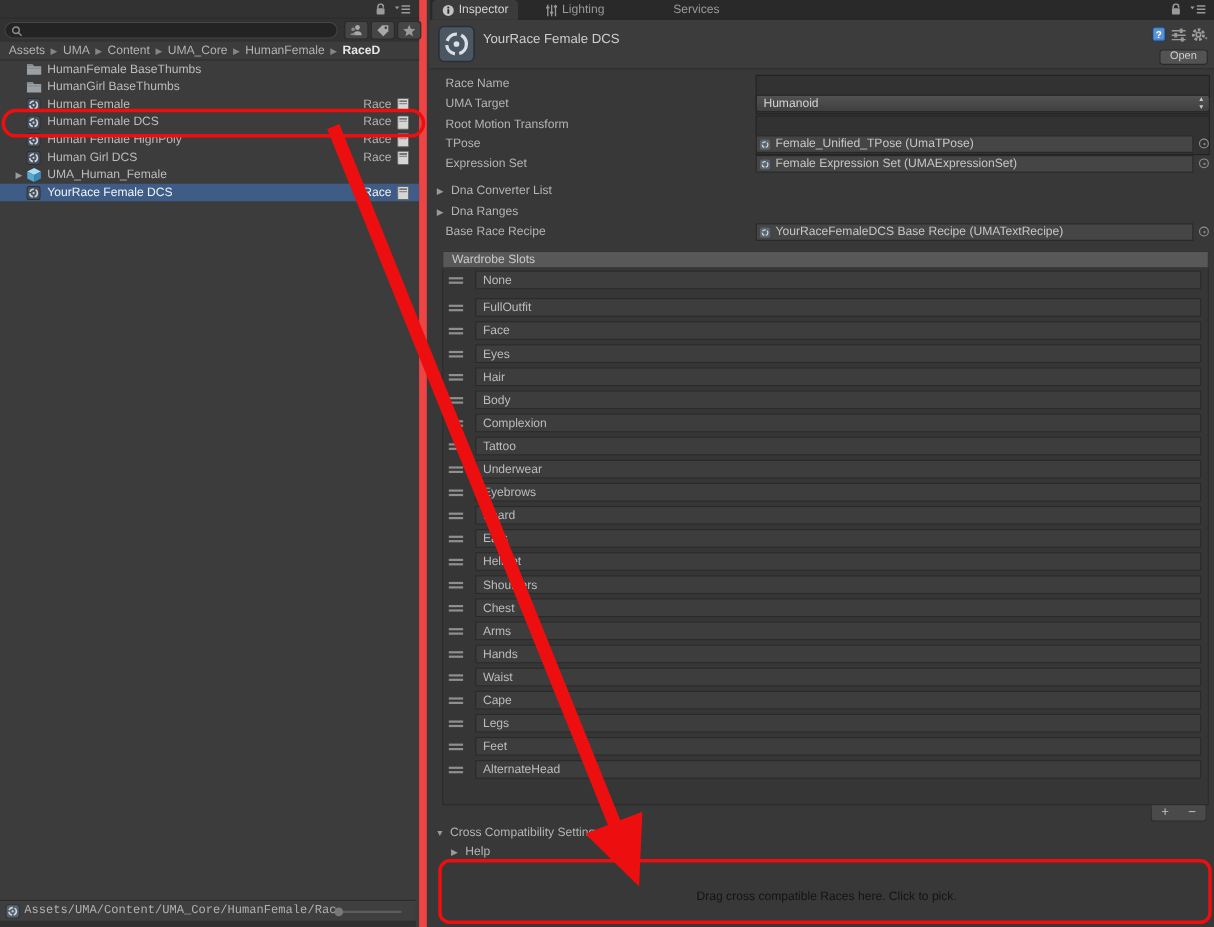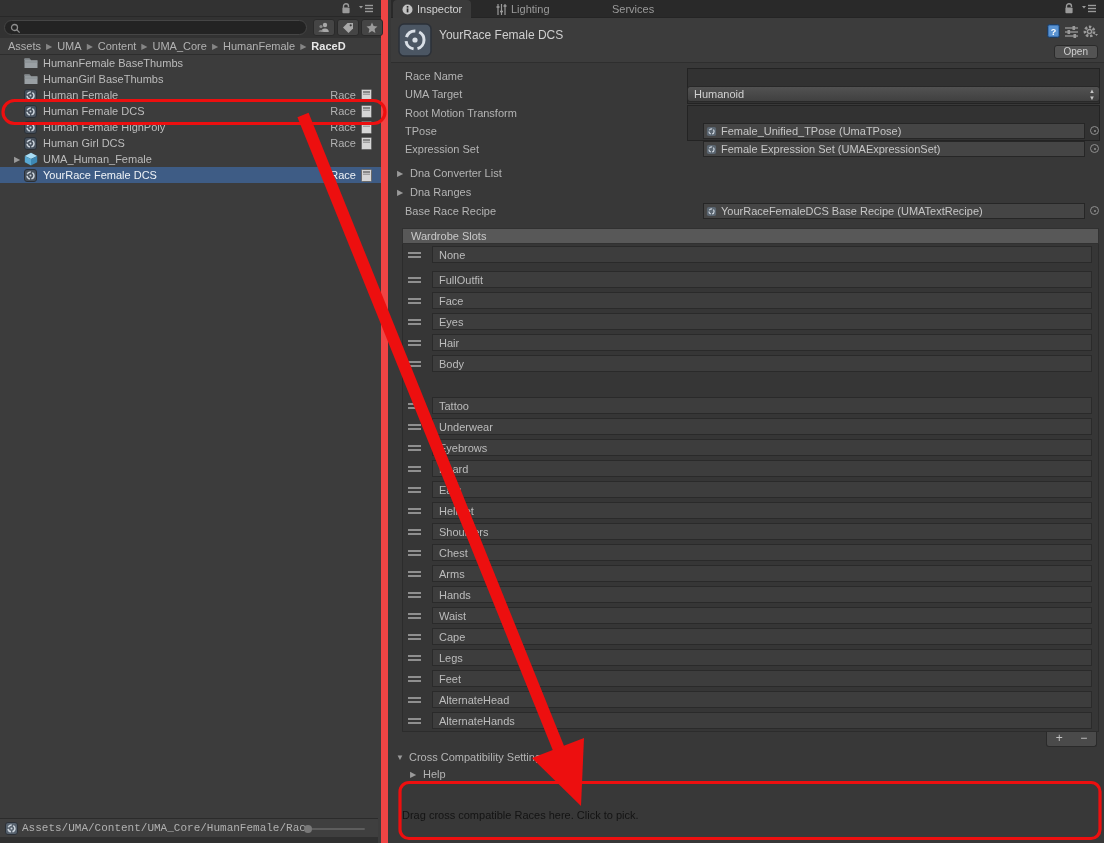--- a/index.html
+++ b/index.html
@@ -59,40 +59,40 @@
   .insp-bigicon { position:absolute; left:7px; top:5px; }
   .insp-title { position:absolute; left:48px; top:10px; font-size:12px; color:#cfcfcf; }
   .hicons { position:absolute; right:6px; top:6px; display:flex; gap:5px; align-items:center; }
   .open-btn { position:absolute; right:6px; top:27px; height:14px; padding:0 9px; background:#535353; border:1px solid #2a2a2a; border-radius:3px; color:#cfcfcf; font-size:10px; line-height:12px; }
 
   .irow { position:absolute; left:0; right:0; height:17px; }
   .ilabel { position:absolute; left:14px; top:2px; color:#b4b4b4; white-space:nowrap; }
   .tfield { position:absolute; left:296px; right:4px; top:0; height:16px; background:#323232; border:1px solid #232323; padding:17px 4px; color:#c8c8c8; white-space:nowrap; overflow:hidden; }
   .popup  { position:absolute; left:296px; right:4px; top:0; height:16px; background:linear-gradient(#525252,#404040); border:1px solid #282828; border-radius:3px; padding:1px 6px; color:#d2d2d2; }
   .popup .updown { position:absolute; right:4px; top:1px; font-size:6px; line-height:6.5px; color:#c8c8c8; text-align:center; }
-  .objfield { position:absolute; left:312px; right:19px; top:0; height:16px; background:#454545; border:1px solid #262626; color:#c6c6c6; display:flex; align-items:center; gap:4px; padding:0 2px; white-space:nowrap; overflow:hidden; }
+  .objfield { position:absolute; left:296px; right:19px; top:0; height:16px; background:#454545; border:1px solid #262626; color:#c6c6c6; display:flex; align-items:center; gap:4px; padding:0 2px; white-space:nowrap; overflow:hidden; }
   .picker { position:absolute; right:5px; top:3px; width:9px; height:9px; border:1px solid #8f8f8f; border-radius:50%; }
   .picker::after { content:""; position:absolute; left:2.5px; top:2.5px; width:2px; height:2px; background:#8f8f8f; border-radius:50%; }
 
   .foldrow { position:absolute; left:6px; height:14px; display:flex; align-items:center; gap:4px; color:#b4b4b4; }
   .fold-arrow { font-size:8px; color:#9a9a9a; width:9px; }
 
   .ws-header { position:absolute; top:228px; left:11px; right:5px; height:16px; background:#585858; border:1px solid #313131; color:#c9c9c9; line-height:14px; padding-left:8px; }
   .ws-container { position:absolute; top:244px; left:11px; right:5px; height:488px; background:#363636; border:1px solid #2c2c2c; border-top:none; }
   .ws-row { position:absolute; left:0; right:0; height:21px; }
   .ws-handle { position:absolute; left:5px; top:8px; width:13px; height:6px; border-top:2px solid #8f8f8f; border-bottom:2px solid #8f8f8f; }
   .ws-field { position:absolute; left:29px; right:6px; top:2px; height:17px; background:#3d3d3d; border:1px solid #2a2a2a; padding:2px 6px; color:#bcbcbc; }
 
   .ws-footer { position:absolute; top:732px; right:7px; width:51px; height:15px; background:#4a4a4a; border:1px solid #2a2a2a; border-top:none; border-radius:0 0 3px 3px; display:flex; }
   .ws-footer .fbtn { flex:1; text-align:center; color:#c4c4c4; font-size:12px; line-height:12px; }
 
   .cc-row { position:absolute; top:751px; left:5px; display:flex; align-items:center; gap:4px; color:#b4b4b4; }
   .help-row { position:absolute; top:768px; left:19px; display:flex; align-items:center; gap:4px; color:#b4b4b4; }
   .drop-area { position:absolute; top:783px; left:11px; right:3px; height:55px; }
-  .drop-text { text-align:left; margin-top:26px; color:#131313; }
+  .drop-text { text-align:center; margin-top:26px; color:#131313; }
 
   
   .anno { position:absolute; left:0; top:0; width:1104px; height:843px; pointer-events:none; z-index:40; }
 </style>
 </head>
 <body>
 
 <div class="app">
 
   <div class="project">
@@ -483,20 +483,24 @@
     <div class="ws-field">Eyes</div>
   </div>
         <div class="ws-row" style="top: 88px;">
     <span class="ws-handle"></span>
     <div class="ws-field">Hair</div>
   </div>
         <div class="ws-row" style="top: 109px;">
     <span class="ws-handle"></span>
     <div class="ws-field">Body</div>
   </div>
+        <div class="ws-row" style="top: 130px;">
+    <span class="ws-handle"></span>
+    <div class="ws-field">Complexion</div>
+  </div>
         <div class="ws-row" style="top: 151px;">
     <span class="ws-handle"></span>
     <div class="ws-field">Tattoo</div>
   </div>
         <div class="ws-row" style="top: 172px;">
     <span class="ws-handle"></span>
     <div class="ws-field">Underwear</div>
   </div>
         <div class="ws-row" style="top: 193px;">
     <span class="ws-handle"></span>
@@ -542,24 +546,20 @@
     <span class="ws-handle"></span>
     <div class="ws-field">Cape</div>
   </div>
         <div class="ws-row" style="top: 424px;">
     <span class="ws-handle"></span>
     <div class="ws-field">Feet</div>
   </div>
         <div class="ws-row" style="top: 445px;">
     <span class="ws-handle"></span>
     <div class="ws-field">AlternateHead</div>
-  </div>
-        <div class="ws-row" style="top: 466px;">
-    <span class="ws-handle"></span>
-    <div class="ws-field">AlternateHands</div>
   </div>
       </div>
     <div class="ws-footer">
       <div class="fbtn">+</div>
       <div class="fbtn">−</div>
     </div>
 
     <div class="cc-row">
       <span class="fold-arrow">▼</span>
       <span>Cross Compatibility Settings</span>

